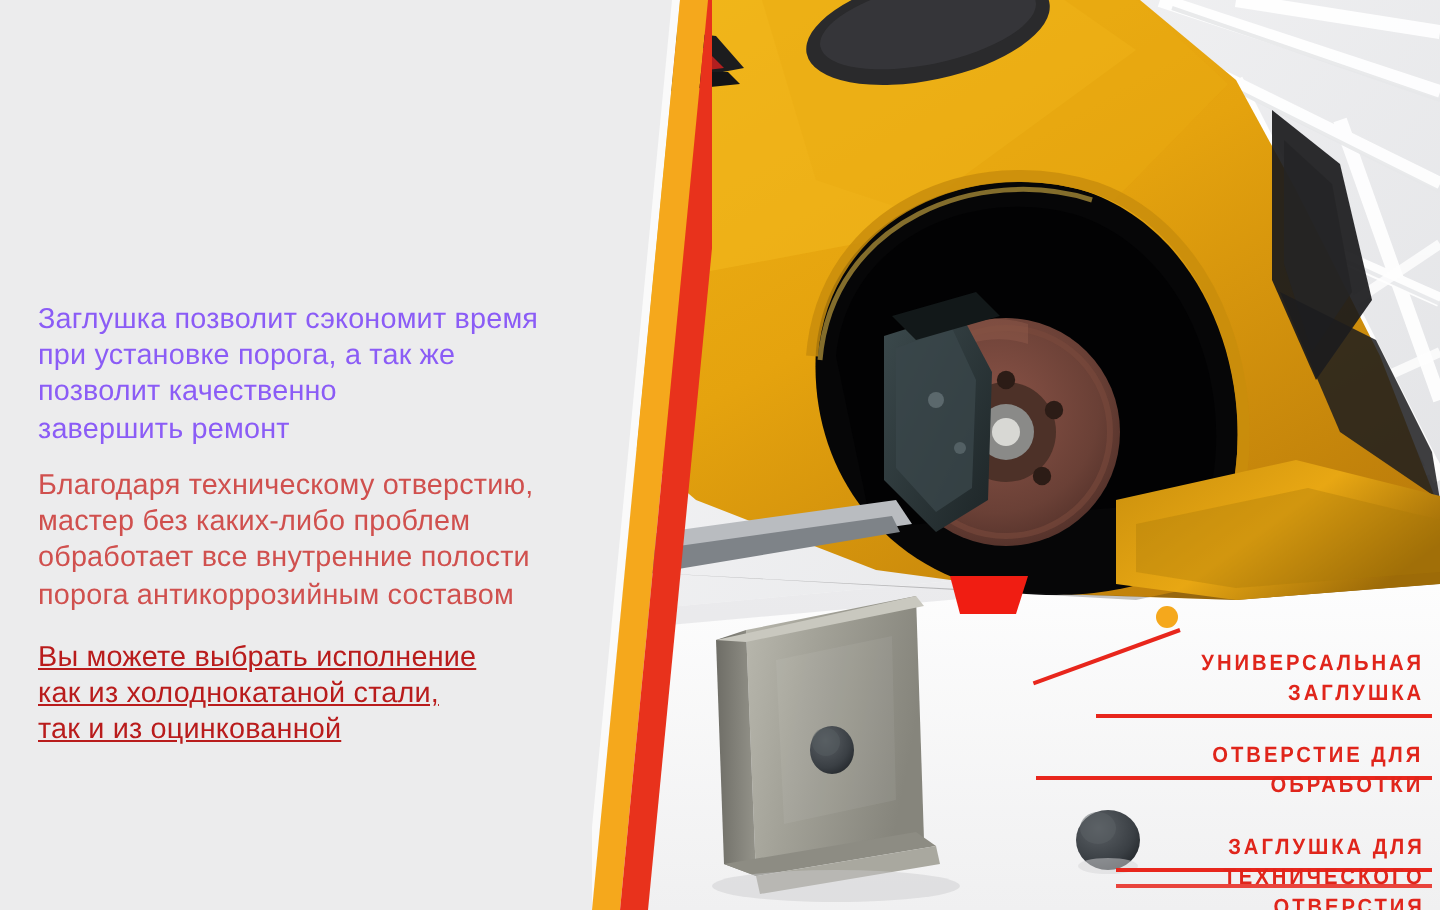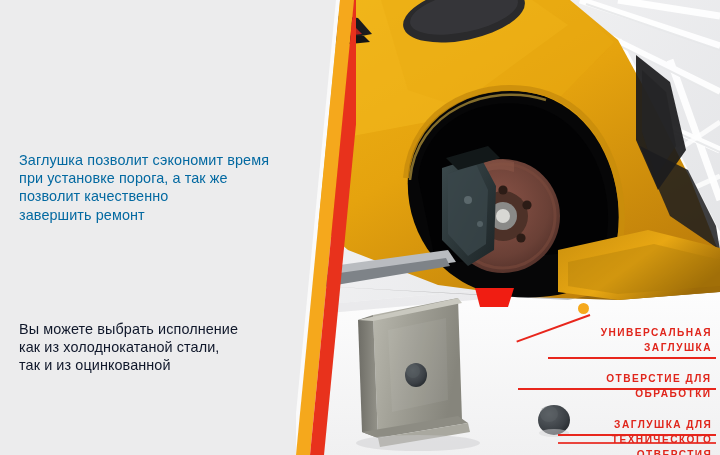--- a/index.html
+++ b/index.html
@@ -33,25 +33,25 @@
   }
 
   
   .txt-block{ position:absolute; left:19px; width:300px; }
   .txt-block p{
     font-size:14.4px; line-height:18.2px; letter-spacing:0.1px;
     font-family:"Liberation Sans", sans-serif;
     white-space:pre-line;
   }
   #blk1{ top:151px; }
-  #blk1 p{ color:#0369a1; }
+  #blk1 p{ color:#8b5cf6; }
   #blk2{ top:234px; }
   #blk2 p{ color:#d0504e; }
   #blk3{ top:320px; }
-  #blk3 p{ color:#0f172a; }
+  #blk3 p{ color:#b91c1c;text-decoration:underline; }
 
   
   .stripe{
     position:absolute; top:0; height:455px; width:60px;
     z-index:3;
   }
   .stripe-yellow{
     left:296px;
     background:#f5a81c;
     clip-path:polygon(44px 0, 58px 0, 14px 455px, 0px 455px);
@@ -272,20 +272,26 @@
   <div class="left-panel" style="clip-path:polygon(0 0,340px 0,296px 455px,0 455px);">
 
 
     <div class="txt-block" id="blk1">
       <p>Заглушка позволит сэкономит время
 при установке порога, а так же
 позволит качественно
 завершить ремонт</p>
     </div>
 
+    <div class="txt-block" id="blk2">
+      <p>Благодаря техническому отверстию,
+мастер без каких-либо проблем
+обработает все внутренние полости
+порога антикоррозийным составом</p>
+    </div>
 
     <div class="txt-block" id="blk3">
       <p>Вы можете выбрать исполнение
 как из холоднокатаной стали,
 так и из оцинкованной</p>
     </div>
   </div>
 
   <div class="callouts">
 

